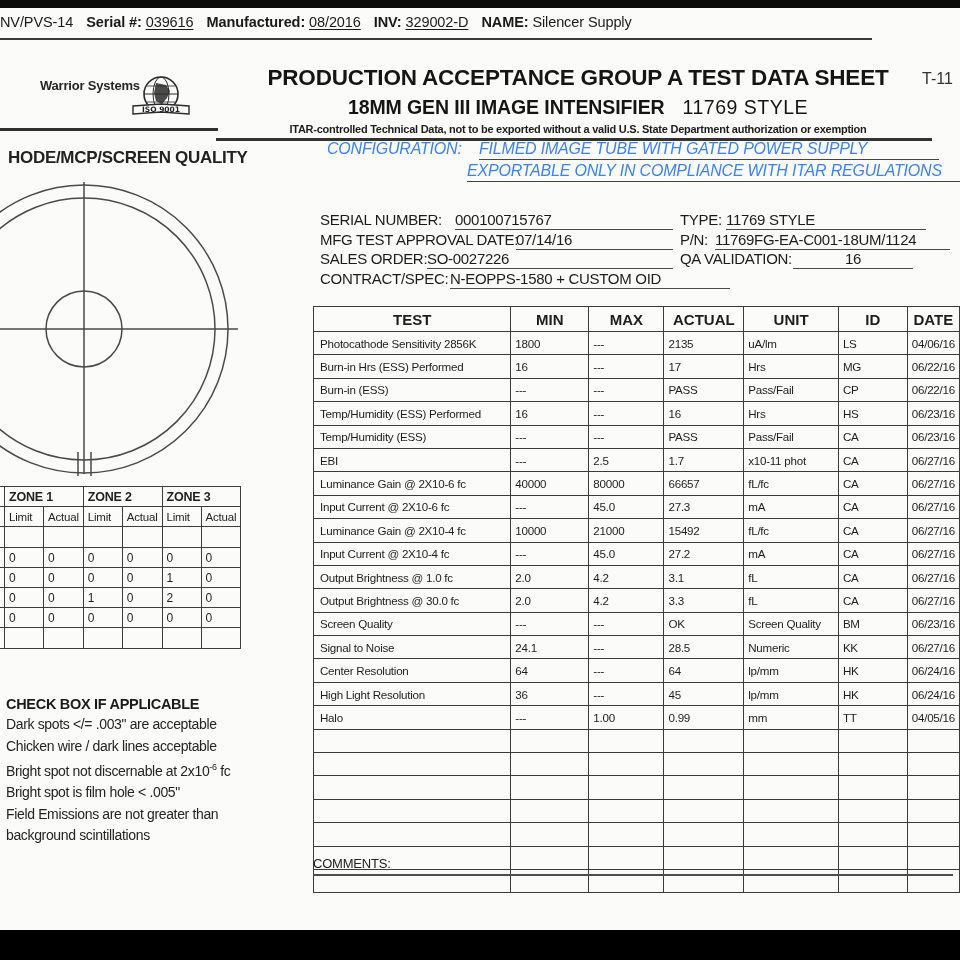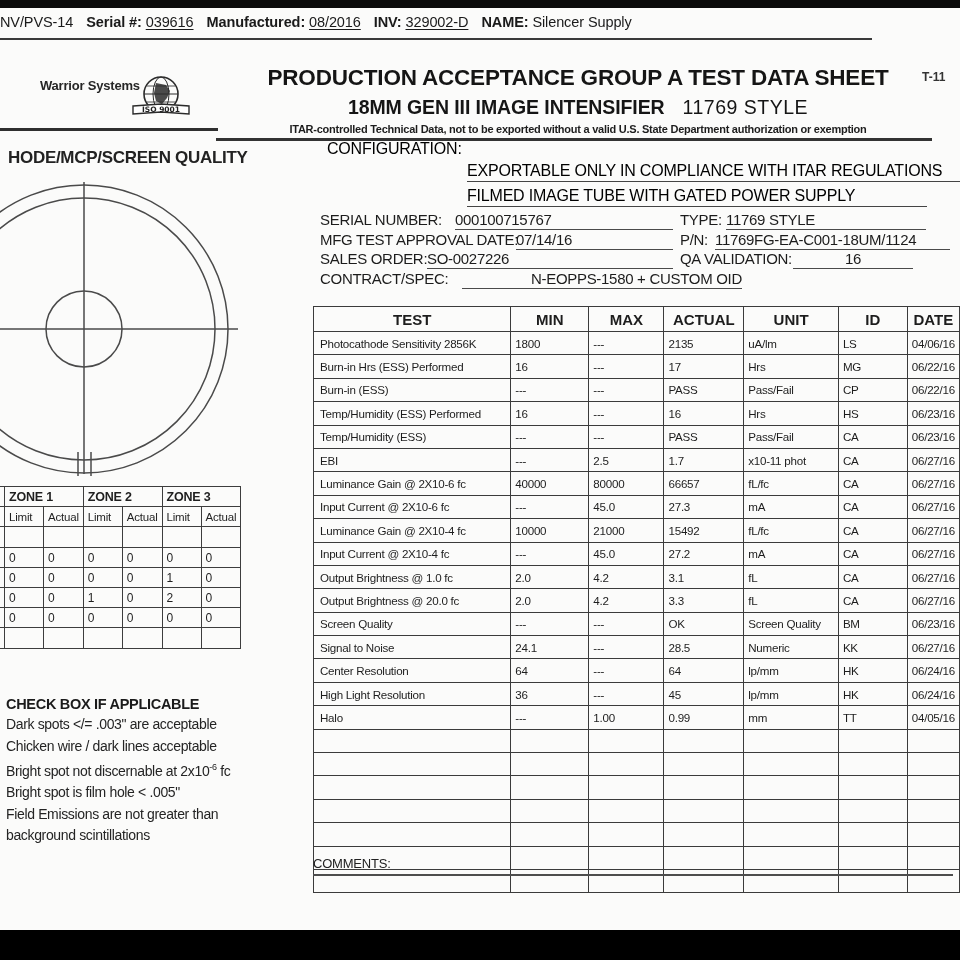--- a/index.html
+++ b/index.html
@@ -99,44 +99,44 @@
   #itar {
     font-size: 11px; font-weight: bold; line-height: 15px;
     letter-spacing: -0.25px; margin-top: 2px; color: #1d1d1d;
   }
   #itar-rule {
     position: absolute; left: -12px; top: 74px; width: 716px; height: 2.5px;
     background: #333;
   }
   #corner-mark {
     position: absolute; left: 922px; top: 62px;
-    font-size: 12px; font-weight: bold; color: #333;
+    font-size: 16px; font-weight: normal; color: #333;
   }
 
   
   #config { position: absolute; left: 327px; top: 131px; width: 620px; }
-  .cfg-row { position: relative; height: 22px; font-size: 16px; color: #000000; }
+  .cfg-row { position: relative; height: 22px; font-size: 16px; color: #3b82f6; font-style: italic; }
   .cfg-lbl { position: absolute; left: 0; top: 1px; letter-spacing: -0.2px; }
   .cfg-val {
     position: absolute; top: 1px; letter-spacing: -0.2px;
     border-bottom: 1.6px solid #444; padding-bottom: 1px;
   }
-  #cfg1 .cfg-val { left: 140px; width: 460px; margin-top: 47px; }
+  #cfg1 .cfg-val { left: 152px; width: 460px; }
   #cfg2 .cfg-val { left: 140px; width: 590px; }
 
   
   #serialblock { position: absolute; left: 320px; top: 203px; width: 630px; font-size: 15px; }
   .sb-row { position: relative; height: 19.5px; }
   .sb-lbl { position: absolute; left: 0; top: 0; letter-spacing: -0.3px; }
   .sb-val { position: absolute; top: 0; border-bottom: 1.5px solid #4a4a4a; letter-spacing: -0.3px; padding-bottom: 1px; }
 
   #sbr1 .sb-val { left: 135px; width: 218px; }
   #sbr2 .sb-val { left: 196px; width: 157px; }
   #sbr3 .sb-val { left: 107px; width: 246px; }
-  #sbr4 .sb-val { left: 142px; width: 280px; text-align: right; }
+  #sbr4 .sb-val { left: 130px; width: 280px; }
 
   .sb-right { position: absolute; left: 360px; top: 0; width: 268px; }
   #sbr1 .sb-right .sb-lbl { left: 0; }
   #sbr1 .sb-right .sb-val { left: 46px; width: 200px; }
   #sbr2 .sb-right .sb-lbl { left: 0; }
   #sbr2 .sb-right .sb-val { left: 35px; width: 235px; border-bottom-width: 1.5px; }
   #sbr3 .sb-right .sb-lbl { left: 0; }
   #sbr3 .sb-right .sb-val { left: 113px; width: 120px; text-align: center; }
 
   
@@ -511,21 +511,21 @@
           <tr>
             <td class="c-test">Output Brightness @ 1.0 fc</td>
             <td class="c-min">2.0</td>
             <td class="c-max">4.2</td>
             <td class="c-actual">3.1</td>
             <td class="c-unit">fL</td>
             <td class="c-id">CA</td>
             <td class="c-date">06/27/16</td>
           </tr>
           <tr>
-            <td class="c-test">Output Brightness @ 20.0 fc</td>
+            <td class="c-test">Output Brightness @ 30.0 fc</td>
             <td class="c-min">2.0</td>
             <td class="c-max">4.2</td>
             <td class="c-actual">3.3</td>
             <td class="c-unit">fL</td>
             <td class="c-id">CA</td>
             <td class="c-date">06/27/16</td>
           </tr>
           <tr>
             <td class="c-test">Screen Quality</td>
             <td class="c-min">---</td>

